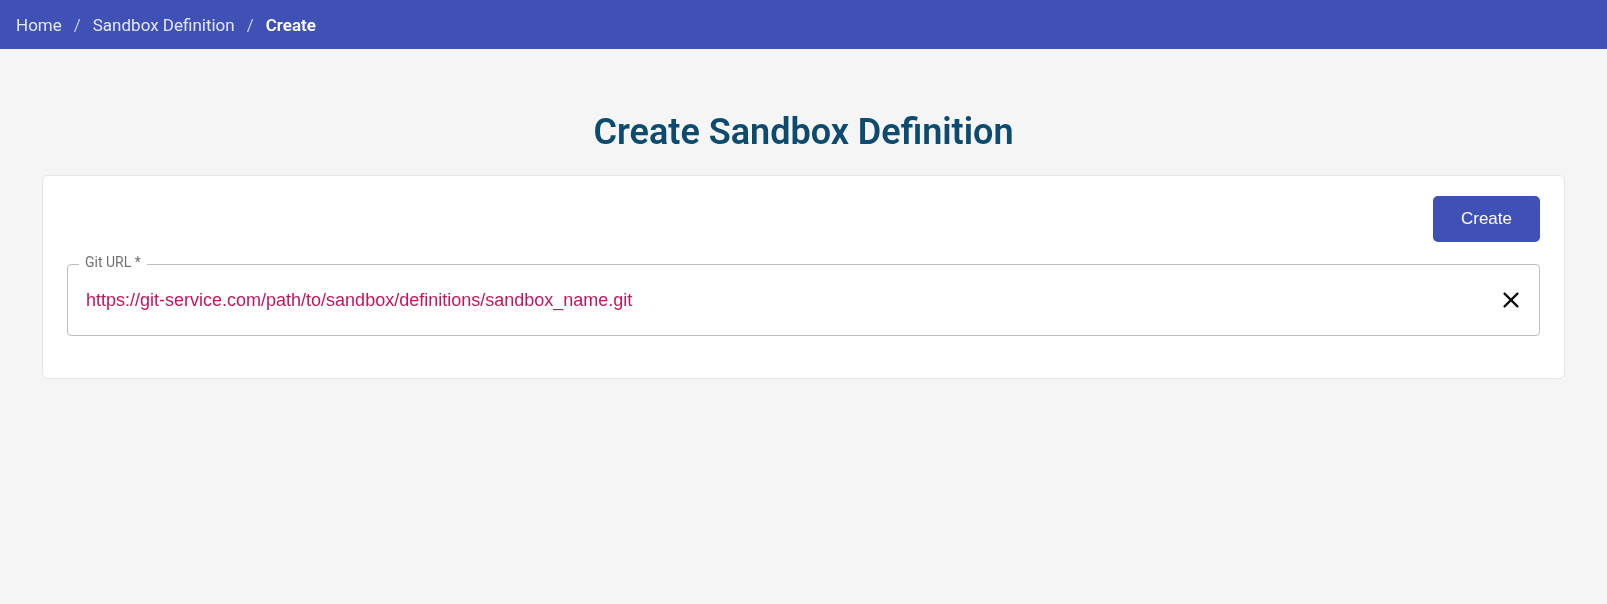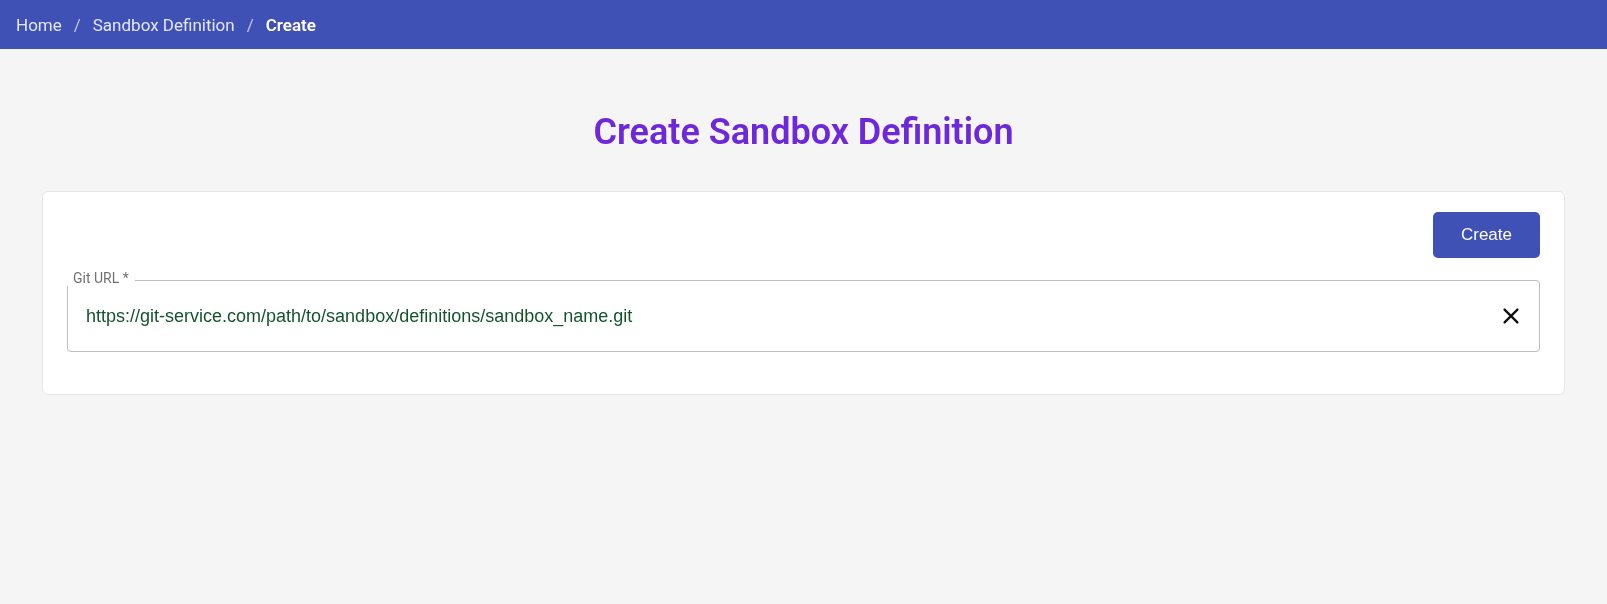--- a/index.html
+++ b/index.html
@@ -35,23 +35,23 @@
       font-weight: 600;
       color: #fff;
     }
     .breadcrumb-sep {
       color: #c2c8ed;
     }
     .page-title {
       text-align: center;
       font-size: 36px;
       font-weight: 600;
-      color: #6d28d9;
+      color: #0c4a6e;
       margin-top: 62px;
-      margin-bottom: 38px;
+      margin-bottom: 22px;
     }
     .card {
       background: #fff;
       margin: 0 42px;
       border: 1px solid #e6e6e6;
       border-radius: 6px;
       padding: 20px 24px 42px 24px;
     }
     .card-actions {
       display: flex;
@@ -79,32 +79,32 @@
       border: 1px solid #bdbdbd;
       border-radius: 4px;
       display: flex;
       align-items: center;
       height: 72px;
       padding: 0 14px 0 18px;
     }
     .field-label {
       position: absolute;
       top: -10px;
-      left: 0;
+      left: 12px;
       background: #fff;
       padding: 0 6px;
       font-size: 14px;
       color: #717171;
     }
     .field-input {
       flex: 1;
       border: none;
       outline: none;
       font-size: 18px;
-      color: #14532d;
+      color: #be185d;
       background: transparent;
       height: 100%;
     }
     .field-clear {
       width: 28px;
       height: 28px;
       display: flex;
       align-items: center;
       justify-content: center;
       cursor: pointer;

